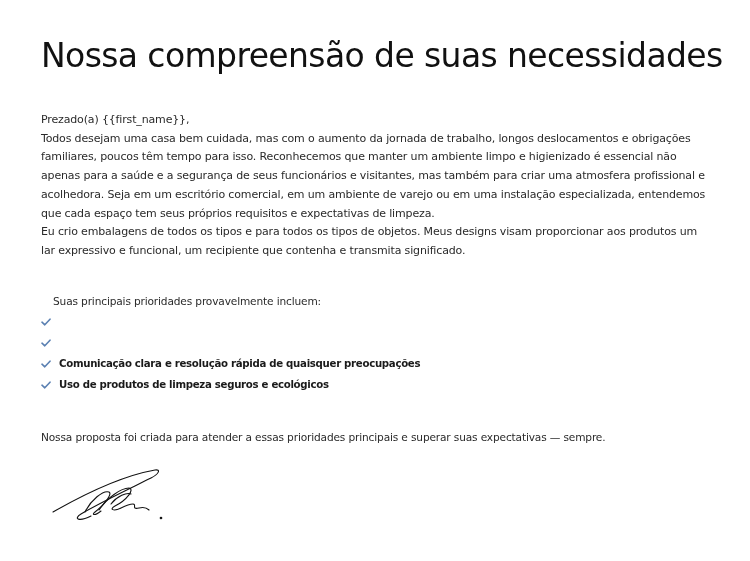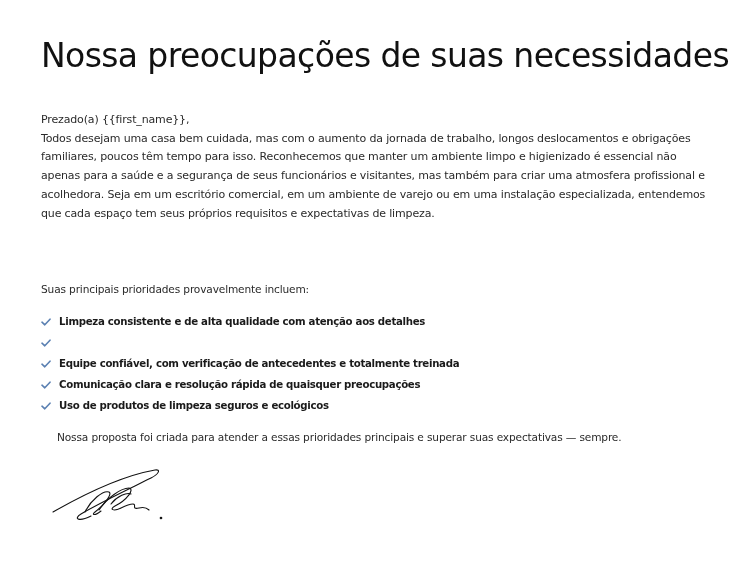--- a/index.html
+++ b/index.html
@@ -48,21 +48,21 @@
       margin: 0;
     }
     .intro {
       position: absolute;
       top: 280px;
       left: 0;
       font-size: 10.6px;
       line-height: 18px;
       color: #2a2a2a;
       letter-spacing: -0.15px;
-      margin: 0;
+      margin: 12px;
     }
     .priorities {
       position: absolute;
       top: 311px;
       left: 0;
       list-style: none;
       margin: 0;
       padding: 0;
     }
     .priorities li {
@@ -80,72 +80,64 @@
       height: 10px;
       margin-right: 8px;
       flex: 0 0 10px;
       display: inline-flex;
       align-items: center;
       justify-content: center;
     }
     .closing {
       position: absolute;
       top: 428px;
-      left: 16px;
+      left: 0;
       margin: 0;
       font-size: 10.6px;
       line-height: 18px;
       color: #2a2a2a;
       letter-spacing: -0.15px;
       white-space: nowrap;
     }
     .signature {
       position: absolute;
       top: 466px;
       left: 10px;
       width: 115px;
       height: 60px;
     }
   </style>
 </head>
 <body>
 
 <div class="page">
-  <h1 class="title">Nossa preocupações de suas necessidades</h1>
+  <h1 class="title">Nossa compreensão de suas necessidades</h1>
 
   <div class="body-text">
     <p>Prezado(a) {{first_name}},</p>
     <p>Todos desejam uma casa bem cuidada, mas com o aumento da jornada de trabalho, longos deslocamentos e obrigações familiares, poucos têm tempo para isso. Reconhecemos que manter um ambiente limpo e higienizado é essencial não apenas para a saúde e a segurança de seus funcionários e visitantes, mas também para criar uma atmosfera profissional e acolhedora. Seja em um escritório comercial, em um ambiente de varejo ou em uma instalação especializada, entendemos que cada espaço tem seus próprios requisitos e expectativas de limpeza.</p>
+    <p>Eu crio embalagens de todos os tipos e para todos os tipos de objetos. Meus designs visam proporcionar aos produtos um lar expressivo e funcional, um recipiente que contenha e transmita significado.</p>
   </div>
 
   <p class="intro">Suas principais prioridades provavelmente incluem:</p>
 
   <ul class="priorities">
-    <li>
-      <span class="check">
-        <svg width="10" height="8" viewBox="0 0 10 8">
-            <path d="M1 4.2 L3.8 6.8 L9 1.2" fill="none" stroke="#5b80b2" stroke-width="1.6" stroke-linecap="round" stroke-linejoin="round"></path>
-          </svg>
-      </span>
-      <span>Limpeza consistente e de alta qualidade com atenção aos detalhes</span>
-    </li>
     <li>
       <span class="check">
         <svg width="10" height="8" viewBox="0 0 10 8">
             <path d="M1 4.2 L3.8 6.8 L9 1.2" fill="none" stroke="#5b80b2" stroke-width="1.6" stroke-linecap="round" stroke-linejoin="round"></path>
           </svg>
       </span>
     </li>
     <li>
       <span class="check">
         <svg width="10" height="8" viewBox="0 0 10 8">
             <path d="M1 4.2 L3.8 6.8 L9 1.2" fill="none" stroke="#5b80b2" stroke-width="1.6" stroke-linecap="round" stroke-linejoin="round"></path>
           </svg>
       </span>
-      <span>Equipe confiável, com verificação de antecedentes e totalmente treinada</span>
     </li>
     <li>
       <span class="check">
         <svg width="10" height="8" viewBox="0 0 10 8">
             <path d="M1 4.2 L3.8 6.8 L9 1.2" fill="none" stroke="#5b80b2" stroke-width="1.6" stroke-linecap="round" stroke-linejoin="round"></path>
           </svg>
       </span>
       <span>Comunicação clara e resolução rápida de quaisquer preocupações</span>
     </li>
     <li>

